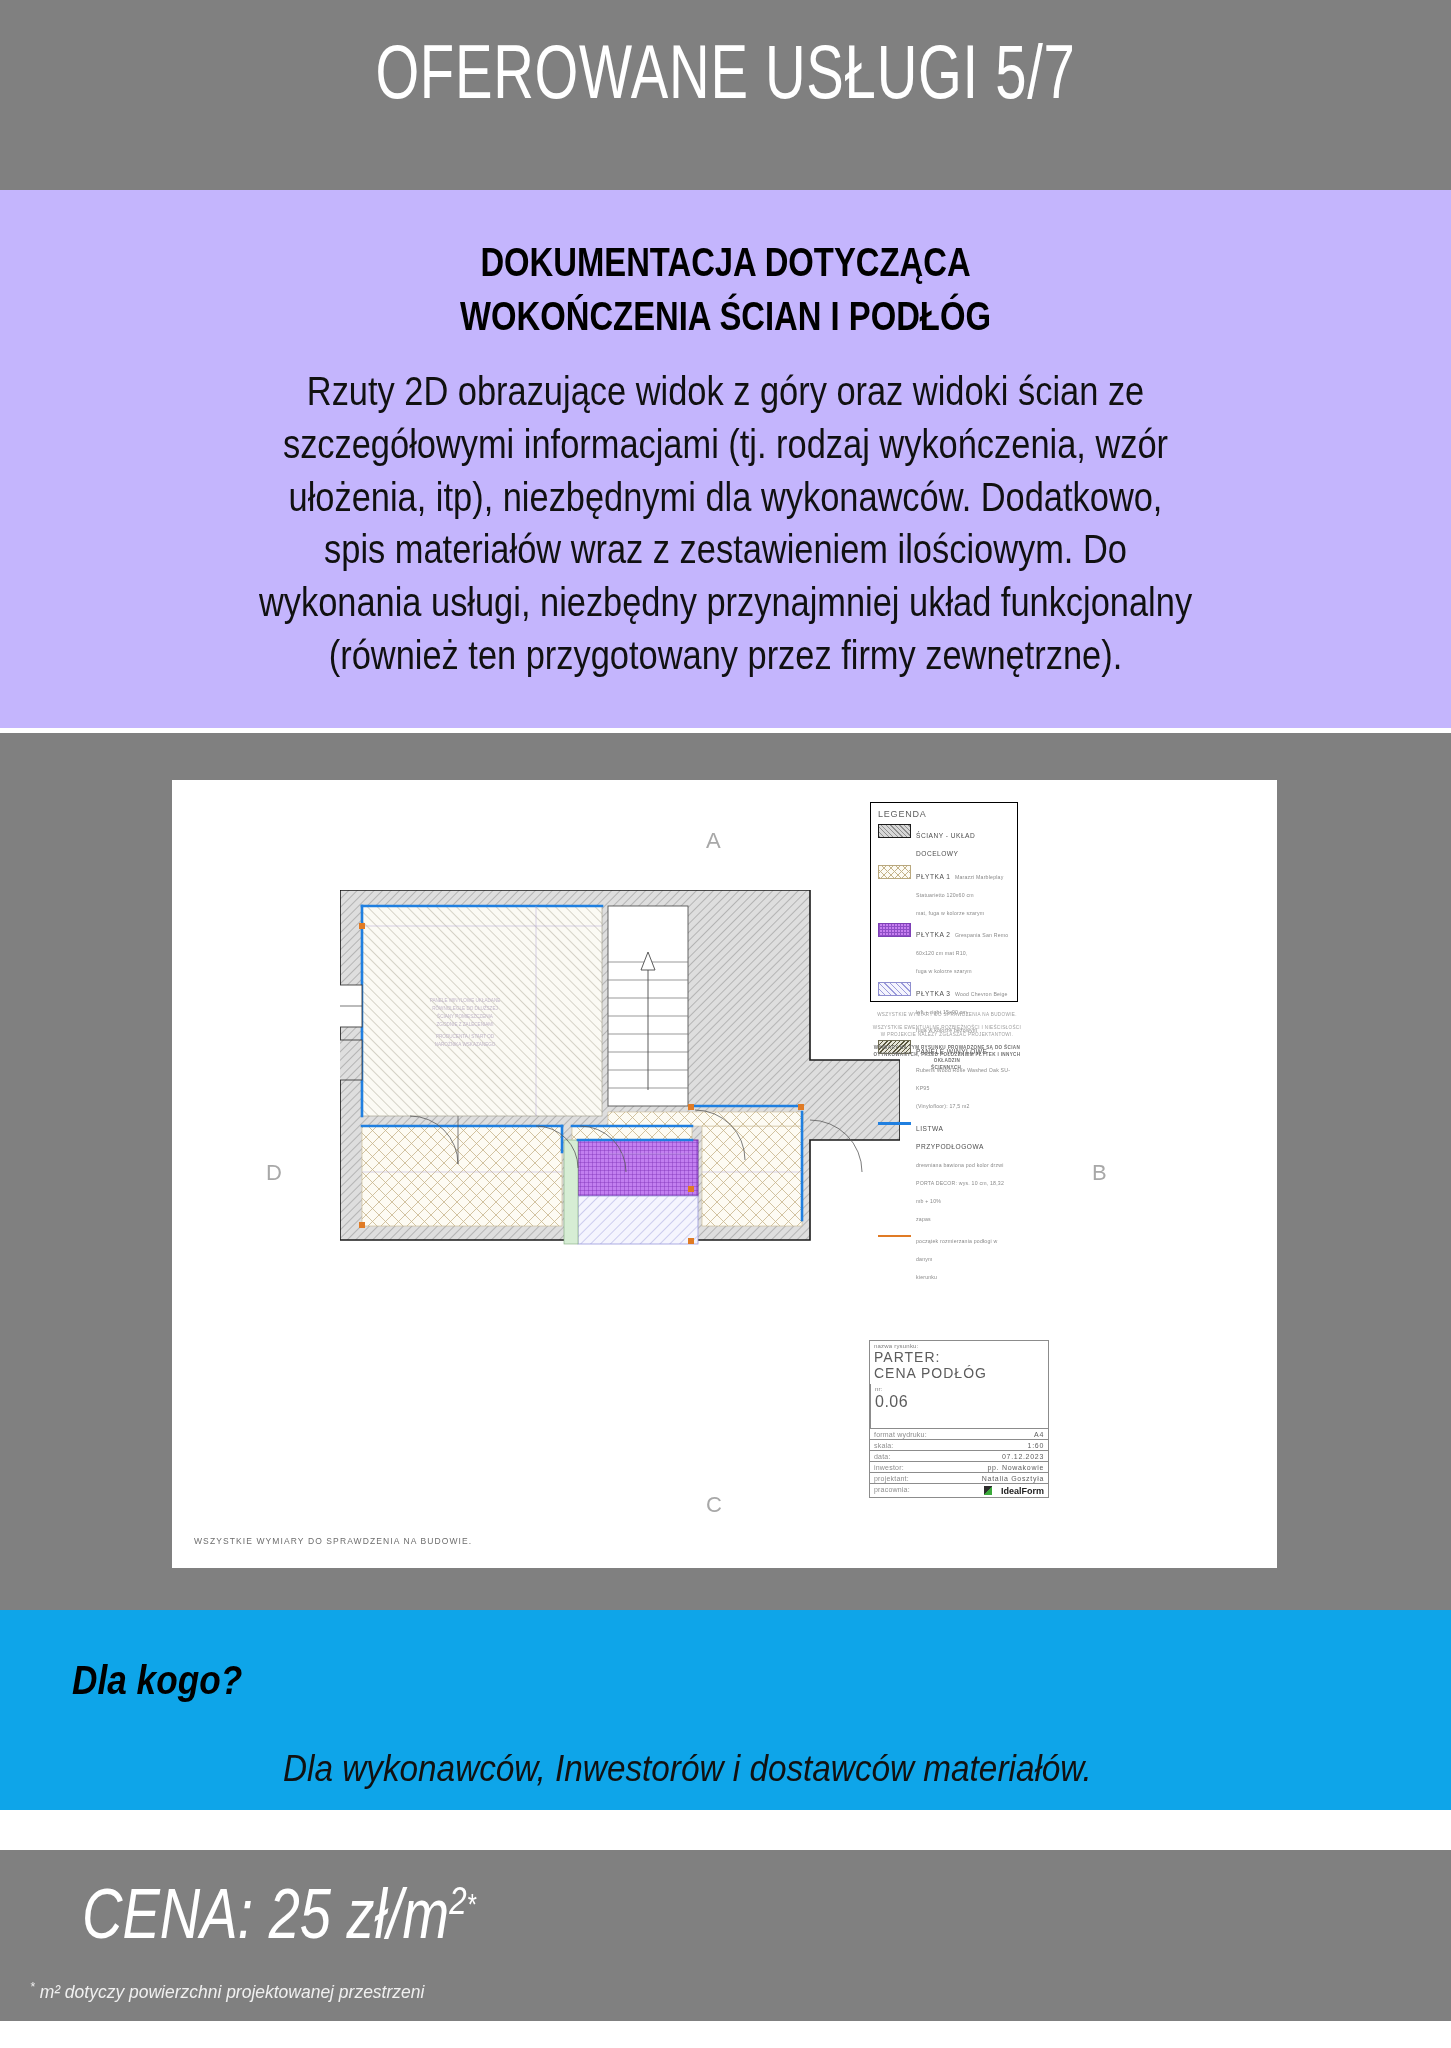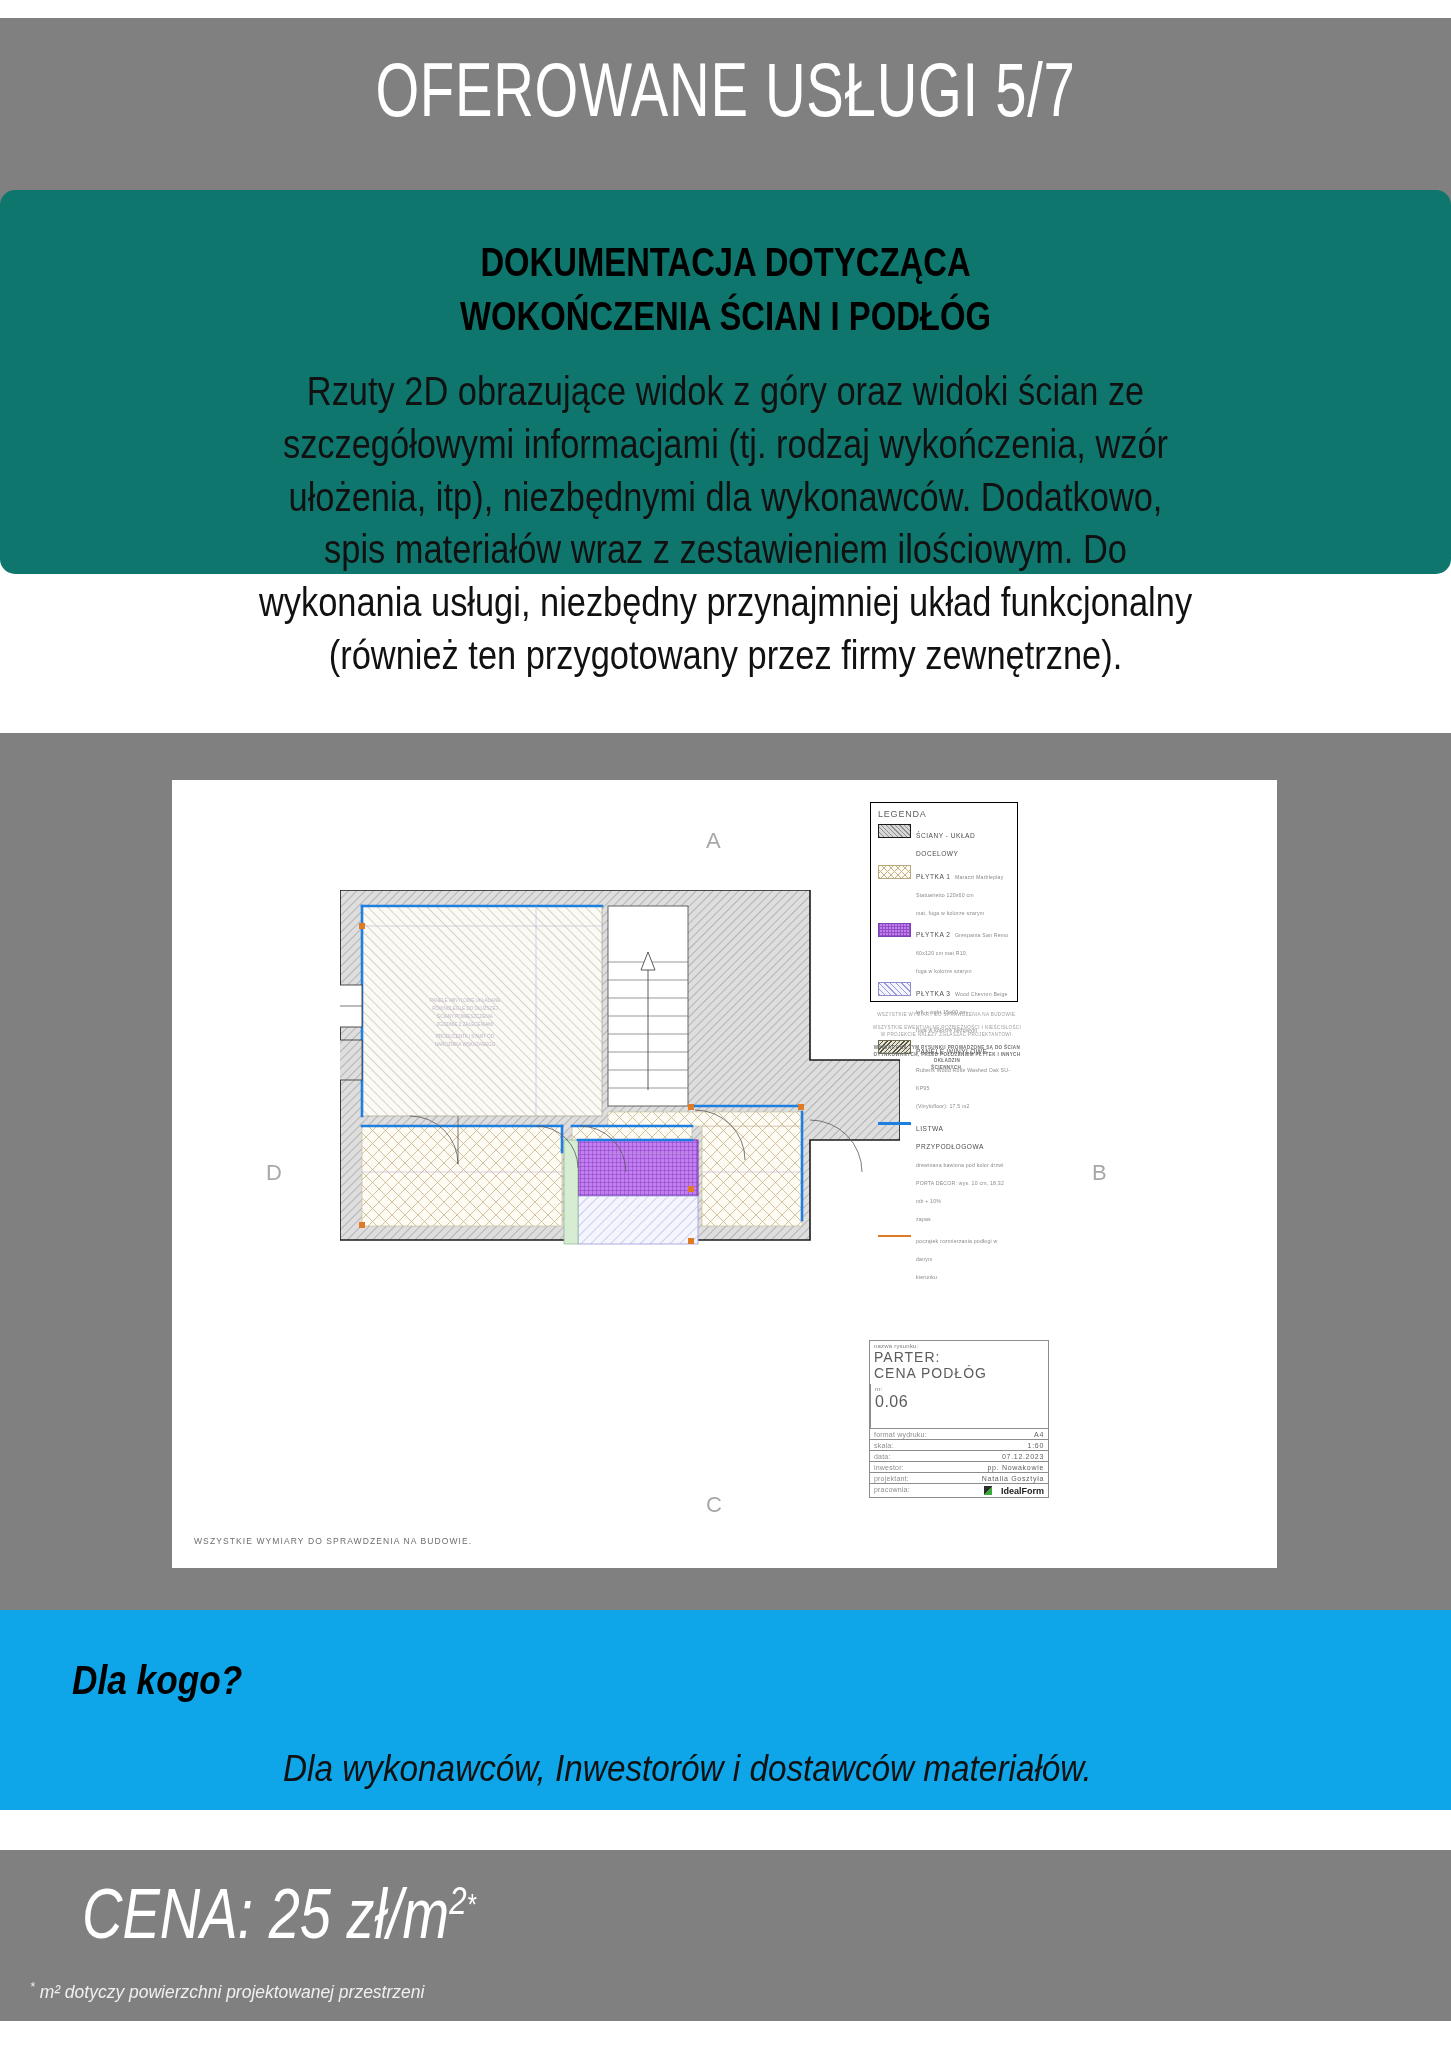--- a/index.html
+++ b/index.html
@@ -11,21 +11,21 @@
     width: 1451px;
     height: 2048px;
     position: relative;
     font-family: "Liberation Sans", sans-serif;
     overflow: hidden;
   }
 
   
   .header-band {
     position: absolute;
-    left: 0; top: 18px;
+    left: 0; top: 0;
     width: 1451px;
     height: 190px;
     background: #808080;
   }
   .header-title {
     position: absolute;
     left: 0; top: 28px;
     width: 1451px;
     text-align: center;
     color: #ffffff;
@@ -36,23 +36,22 @@
     transform-origin: center top;
     white-space: nowrap;
     font-family: "Liberation Sans", sans-serif;
   }
 
   
   .intro {
     position: absolute;
     left: 0; top: 190px;
     width: 1451px;
-    height: 384px;
-    background: #0f766e;
-    border-radius: 15px;
+    height: 538px;
+    background: #c4b5fd;
   }
   .intro-title {
     position: absolute;
     left: 0; top: 45px;
     width: 1451px;
     text-align: center;
     color: #000000;
     font-weight: bold;
     font-size: 40px;
     line-height: 1.35;

